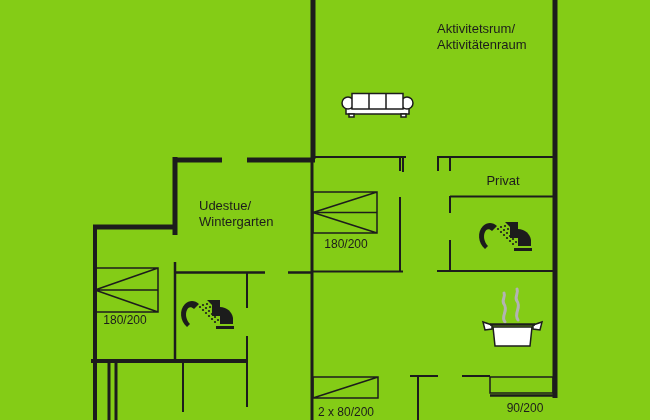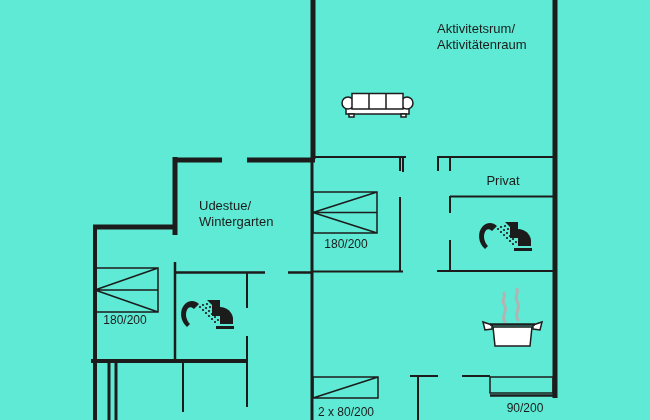--- a/index.html
+++ b/index.html
@@ -1,16 +1,16 @@
 <!DOCTYPE html>
 <html><head>
 <meta charset="utf-8">
 <style>
   html,body{margin:0;padding:0;background:#fff;}
-  .canvas{position:relative;width:650px;height:420px;background:#5eead4;overflow:hidden;
+  .canvas{position:relative;width:650px;height:420px;background:#84cc16;overflow:hidden;
           font-family:"Liberation Sans", sans-serif;}
   svg{display:block;}
   text{fill:#1c1c1c;}
   .room-label{font-size:13px;}
   .bed-label{font-size:12px;}
 </style>
 </head>
 <body>
 
 <div class="canvas">

